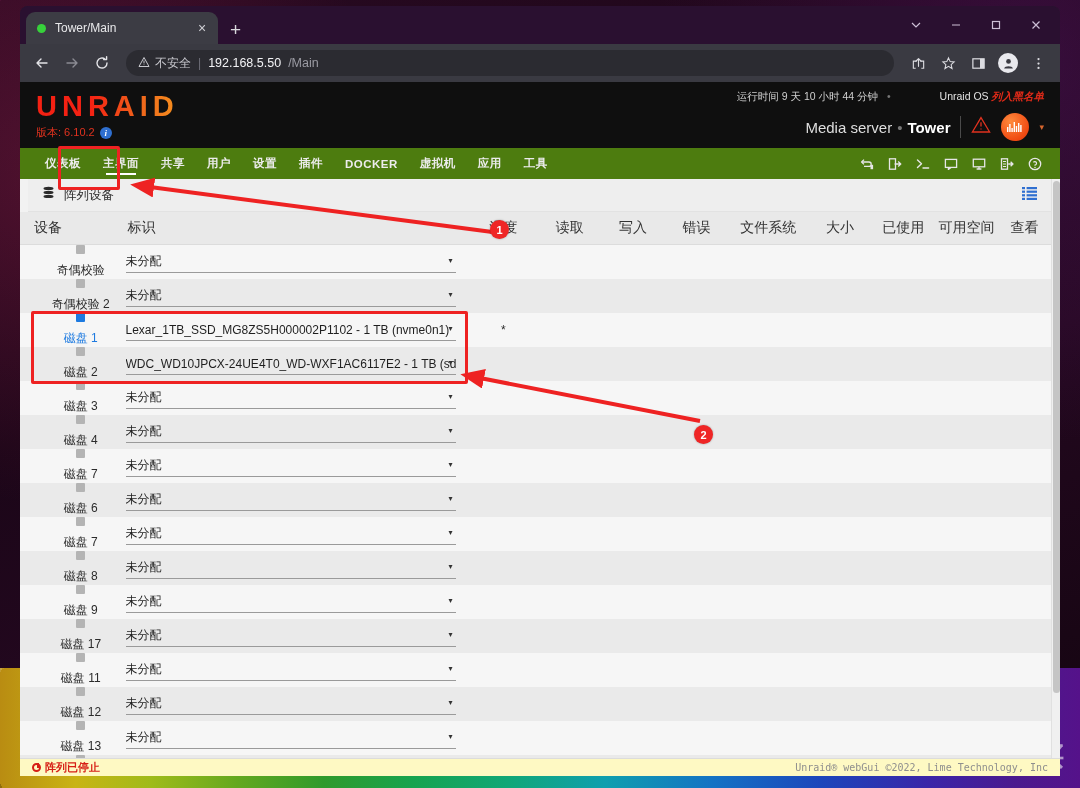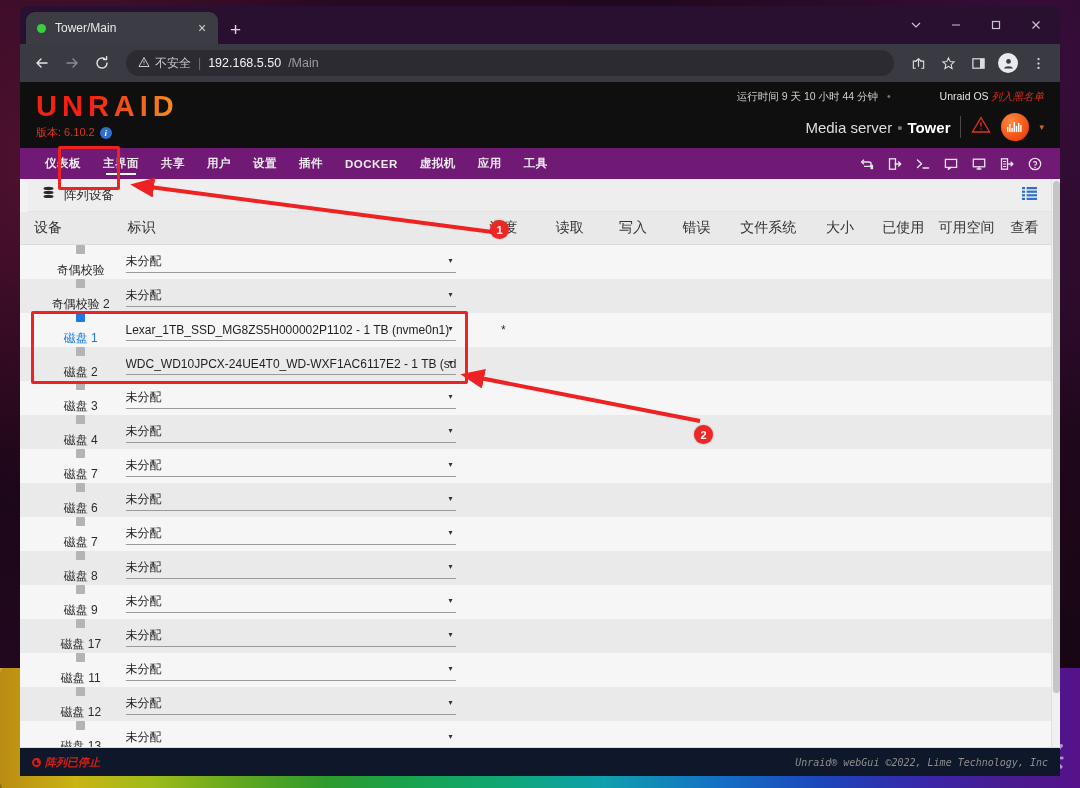--- a/index.html
+++ b/index.html
@@ -113,37 +113,37 @@
   .version { color: #e0321f; font-size: 11px; margin-top: 4px; display:flex; align-items:center; gap:5px;}
   .info-i {
     width: 12px; height: 12px; border-radius: 50%; background: #2f6fd0; color:#fff;
     font-size: 9px; font-style: italic; font-weight: 700; display:flex;
     align-items:center; justify-content:center; font-family: "Liberation Serif", serif;
   }
   .hdr-right { position: absolute; right: 16px; top: 8px; text-align: right; }
   .uptime { font-size: 10.5px; color: #cfcfcf; white-space: nowrap; }
   .uptime .dot { color:#777; margin:0 6px; }
   .uptime .os { color: #e2e2e2; margin-left: 40px; }
-  .blacklist { color: #e02a18; font-style: italic; font-weight: 400; }
+  .blacklist { color: #e02a18; font-style: italic; font-weight: 700; }
   .server-line { display:flex; align-items:center; justify-content:flex-end; gap:10px; margin-top: 9px; }
   .server-name { font-size: 15px; color: #dedede; }
   .server-name .sep { color:#777; margin: 0 5px; }
   .server-name b { color: #fff; font-weight: 700; }
   .vline { width:1px; height:22px; background:#4a4a4a; }
   .warn-tri { color: #e0321f; }
   .orb {
     width: 28px; height: 28px; border-radius: 50%;
     background: radial-gradient(circle at 35% 30%, #ff8a3d, #f04a12 70%, #d6390c);
     display:flex; align-items:center; justify-content:center;
   }
   .caret-dn { color:#d8672e; font-size: 9px; }
 
   
   .unraid-nav {
-    background: #701a75; display: flex; align-items: center;
+    background: #4d7c0f; display: flex; align-items: center;
     padding: 0 14px; height: 31px; flex: none; position: relative;
   }
   .nav-item {
     color: #ececec; font-size: 11.5px; font-weight: 700; letter-spacing: .5px;
     padding: 0 11px; height: 31px; display:flex; align-items:center; position: relative;
     white-space: nowrap;
   }
   .nav-item.active::after {
     content:""; position:absolute; left:50%; transform:translateX(-50%);
     bottom: 4px; width: 30px; height: 2px; background: #fff;
@@ -189,22 +189,22 @@
   .sel-wrap { position: relative; padding-right: 12px; }
   .sel {
     position: relative; border-bottom: 1px solid #9a9a9a; height: 21px;
     display:flex; align-items:center; font-size: 12px; color: #1f1f1f;
     padding-right: 18px; overflow: hidden; white-space: nowrap;
   }
   .sel .arrow { position:absolute; right: 4px; top: 4px; font-size: 8px; color:#333; }
   .temp-star { text-align:center; color:#9a9a9a; font-size: 11px; }
 
   .footer {
-    flex: none; height: 29px; background: #0f172a; border-top: 1px solid #dcdcdc;
-    display: flex; align-items: center; padding: 0 12px; position: relative; font-style: italic;
+    flex: none; height: 18px; background: #fef9c3; border-top: 1px solid #dcdcdc;
+    display: flex; align-items: center; padding: 0 12px; position: relative;
   }
   .array-stopped { color: #d61f16; font-size: 11px; display:flex; align-items:center; gap:4px; font-weight:700;}
   .stop-ico { width:9px; height:9px; border-radius:50%; border:2px solid #d61f16; position:relative; }
   .stop-ico::after{content:"";position:absolute;left:2.5px;top:-2px;width:2px;height:5px;background:#d61f16;}
   .copyright {
     margin-left: auto; font-family: "DejaVu Sans Mono", monospace;
     font-size: 10px; color: #8e8e8e; white-space: nowrap;
   }
 
   

